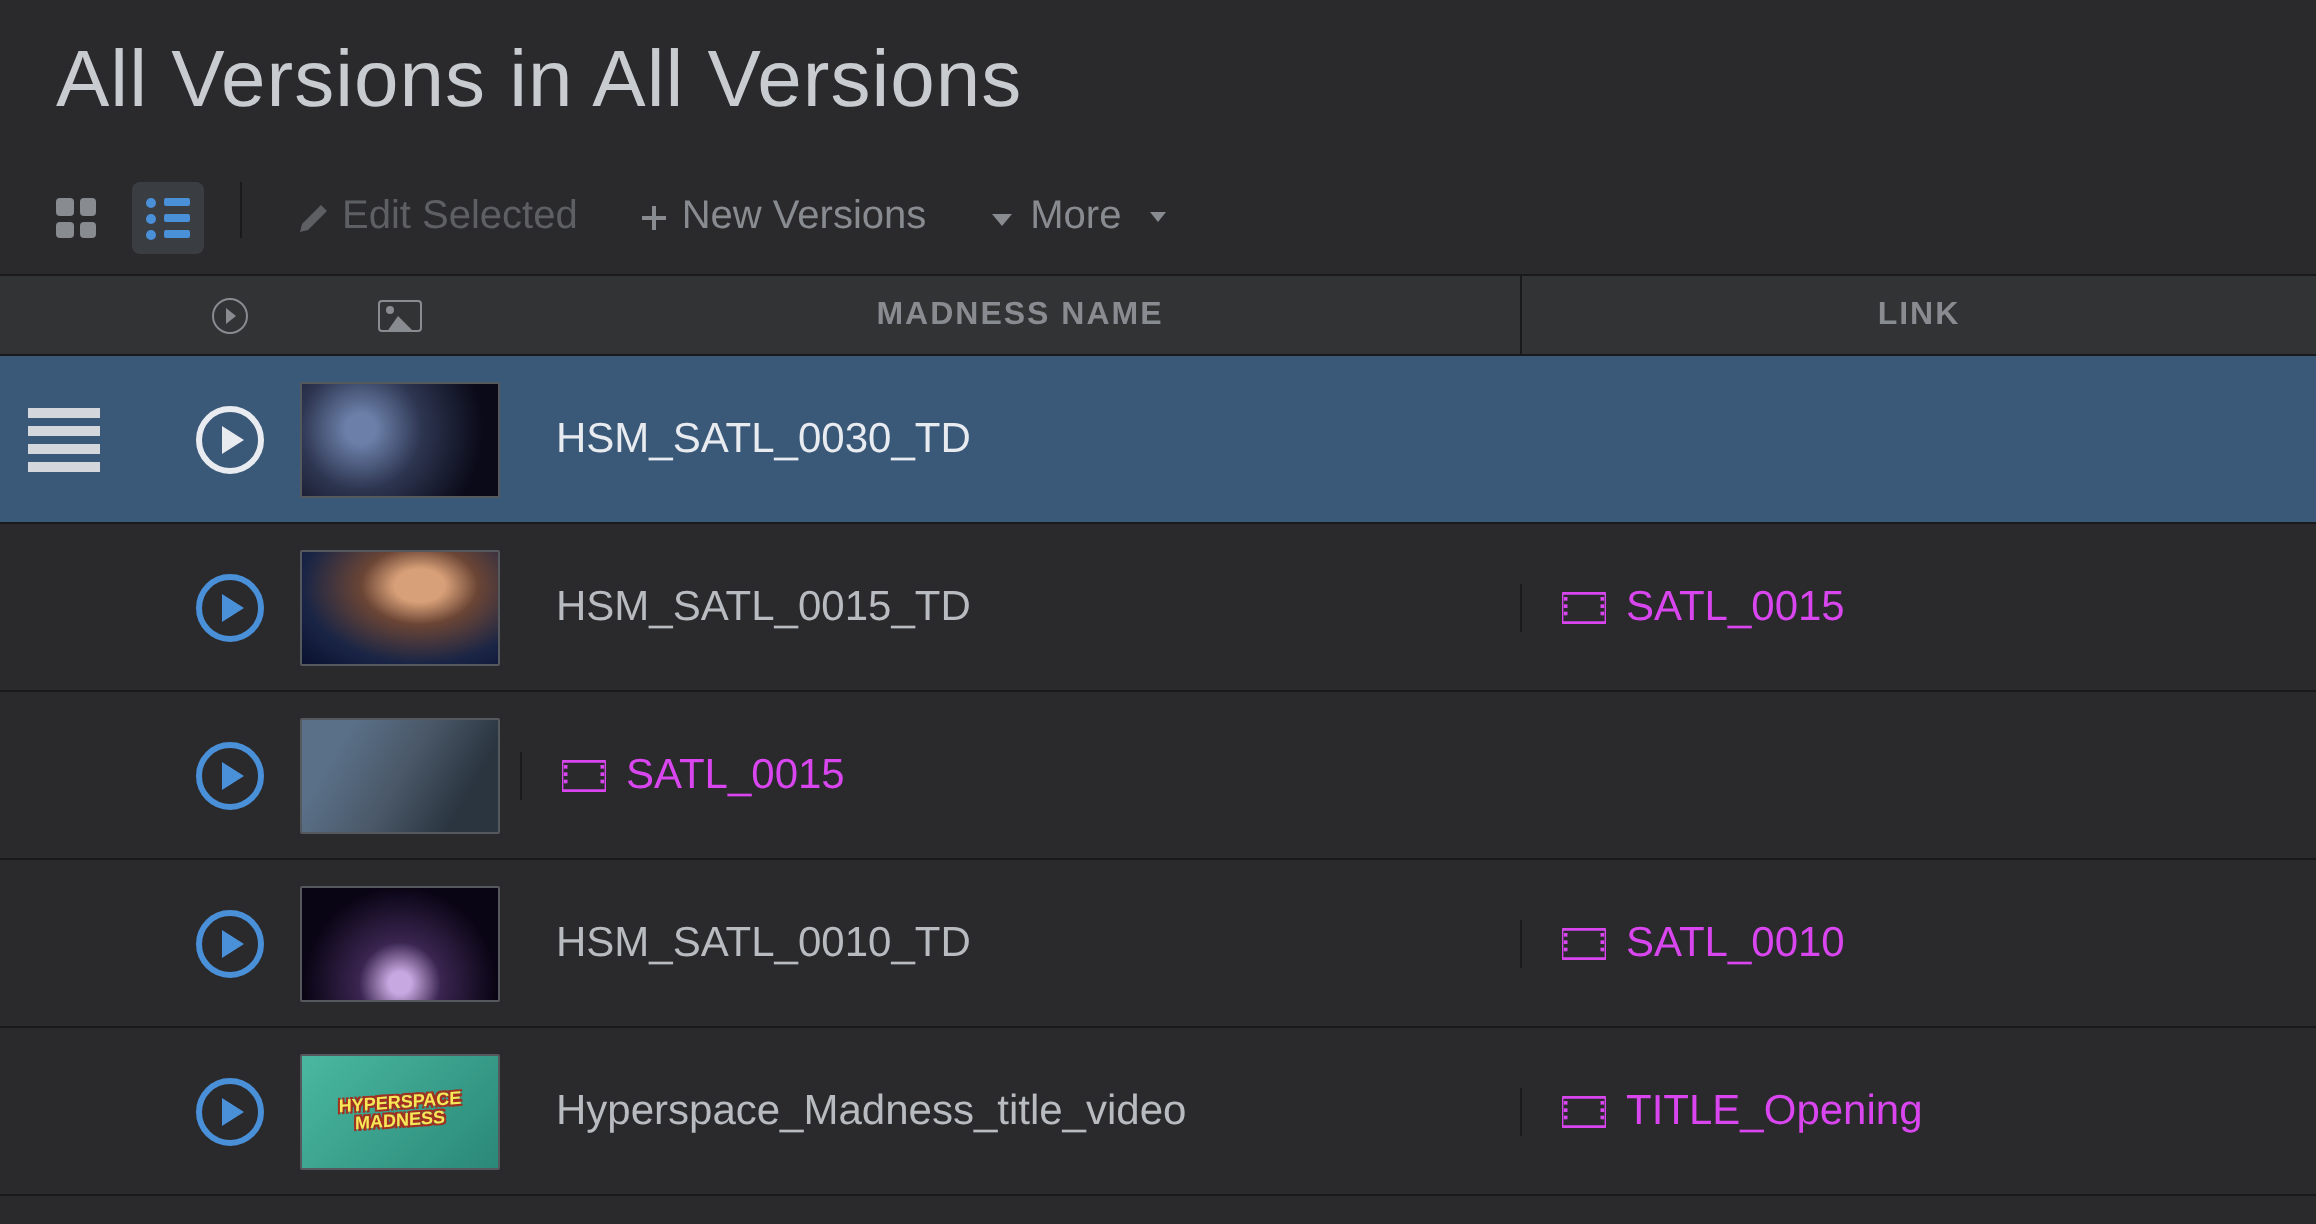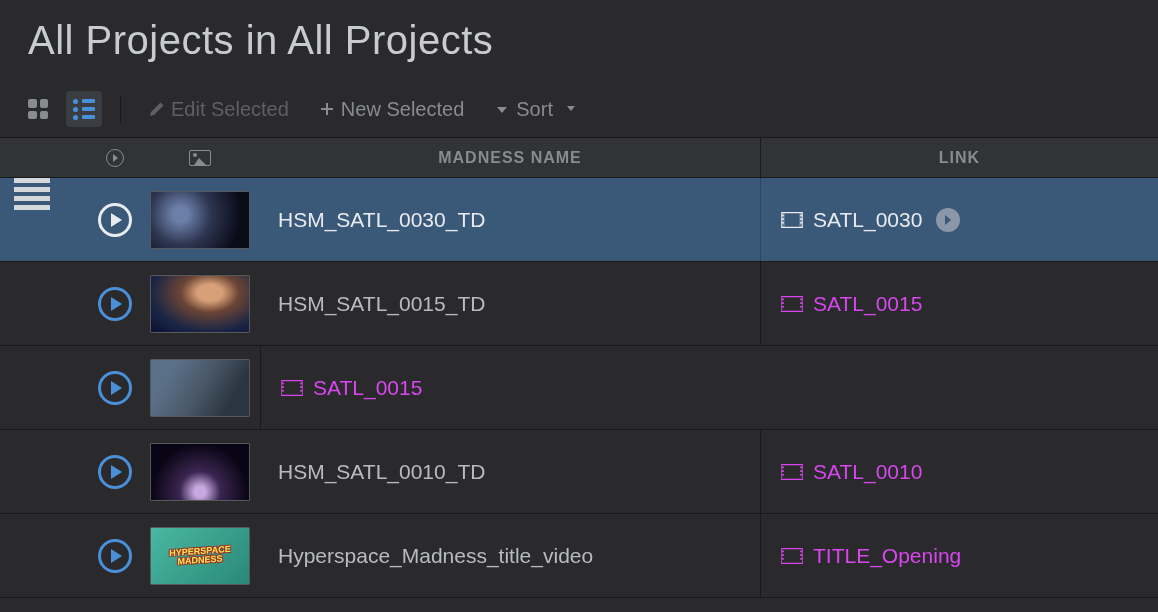--- a/index.html
+++ b/index.html
@@ -15,21 +15,21 @@
       padding: 18px 28px 18px 28px;
     }
     .page-title {
       font-size: 40px;
       font-weight: 200;
       color: #c8cbd0;
       letter-spacing: 0.5px;
     }
     .toolbar {
       display: flex;
-      align-items: center;
+      align-items: flex-start;
       gap: 10px;
       padding: 10px 20px;
       border-bottom: 1px solid #1a1a1c;
     }
     .view-btn {
       width: 36px;
       height: 36px;
       display: flex;
       align-items: center;
       justify-content: center;
@@ -120,20 +120,21 @@
       font-size: 16px;
       font-weight: 700;
       letter-spacing: 1px;
       color: #888b90;
       height: 40px;
     }
     .th.col-name { justify-content: center; padding-left: 0; }
     .th.col-link { justify-content: center; padding-left: 0; }
     .trow {
       display: flex;
+      align-items: center;
       height: 84px;
       border-bottom: 1px solid #1a1a1c;
       background: #2a2a2c;
     }
     .trow.selected {
       background: #3a5878;
     }
     .trow.selected .col-link { border-left: 1px solid #2d4560; }
     .handle {
       display: flex;
@@ -255,21 +256,21 @@
       width: 0; height: 0;
       border-left: 7px solid transparent;
       border-right: 10px solid transparent;
       border-bottom: 10px solid #888b90;
     }
   </style>
 </head>
 <body>
 
 <div class="header">
-  <h1 class="page-title">All Projects in All Projects</h1>
+  <h1 class="page-title">All Versions in All Versions</h1>
 </div>
 
 <div class="toolbar">
   <div class="view-btn">
     <div class="grid-icon">
       <span></span>
         <span></span>
         <span></span>
         <span></span>
     </div>
@@ -294,27 +295,27 @@
   <div class="toolbar-btn disabled">
     <svg viewBox="0 0 16 16">
         <path d="M11.5 1.5l3 3L5 14l-4 1 1-4 9.5-9.5zM10 3l3 3"></path>
       </svg>
     <span>Edit Selected</span>
   </div>
   <div class="toolbar-btn">
     <svg viewBox="0 0 16 16">
         <path d="M7 2h2v5h5v2H9v5H7V9H2V7h5V2z"></path>
       </svg>
-    <span>New Selected</span>
+    <span>New Versions</span>
   </div>
   <div class="toolbar-btn">
     <svg viewBox="0 0 16 16">
         <path d="M8 12L3 6h10z"></path>
       </svg>
-    <span>Sort</span>
+    <span>More</span>
     <svg class="chevron-down" viewBox="0 0 16 16">
         <path fill="#888b90" d="M4 5l4 5 4-5z"></path>
       </svg>
   </div>
 </div>
 
 <div class="table">
   <div class="thead">
     <div class="th col-handle"></div>
     <div class="th col-play">
@@ -342,41 +343,20 @@
       <div class="play-icon-outer">
           <div class="play-triangle"></div>
         </div>
     </div>
     <div class="col-thumb">
       <div class="thumb thumb-0"></div>
     </div>
     <div class="col-name">
         <span class="version-text">HSM_SATL_0030_TD</span>
       </div>
-    <div class="col-link">
-      <div class="link-cell">
-        <svg class="film-icon" viewBox="0 0 24 20" fill="currentColor">
-            <rect x="0" y="2" width="24" height="16" rx="1" fill="none" stroke="currentColor" stroke-width="1.5"></rect>
-            <rect x="0" y="2" width="4" height="16" fill="currentColor" opacity="0.3"></rect>
-            <rect x="20" y="2" width="4" height="16" fill="currentColor" opacity="0.3"></rect>
-            <rect x="1" y="4" width="2" height="2"></rect>
-            <rect x="1" y="8" width="2" height="2"></rect>
-            <rect x="1" y="12" width="2" height="2"></rect>
-            <rect x="21" y="4" width="2" height="2"></rect>
-            <rect x="21" y="8" width="2" height="2"></rect>
-            <rect x="21" y="12" width="2" height="2"></rect>
-          </svg>
-        <span>SATL_0030</span>
-        <div class="arrow-circle">
-          <svg viewBox="0 0 10 10">
-              <path fill="#3a5878" d="M2 0l6 5-6 5z"></path>
-            </svg>
-        </div>
-      </div>
-    </div>
   </div>
 
   <div class="trow">
     <div class="col-handle"></div>
     <div class="col-play">
       <div class="play-icon-outer">
           <div class="play-triangle"></div>
         </div>
     </div>
     <div class="col-thumb">

